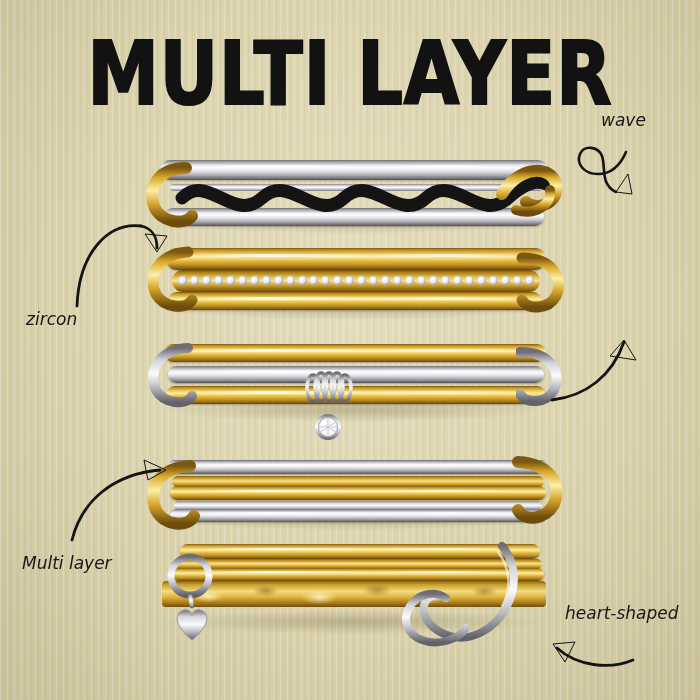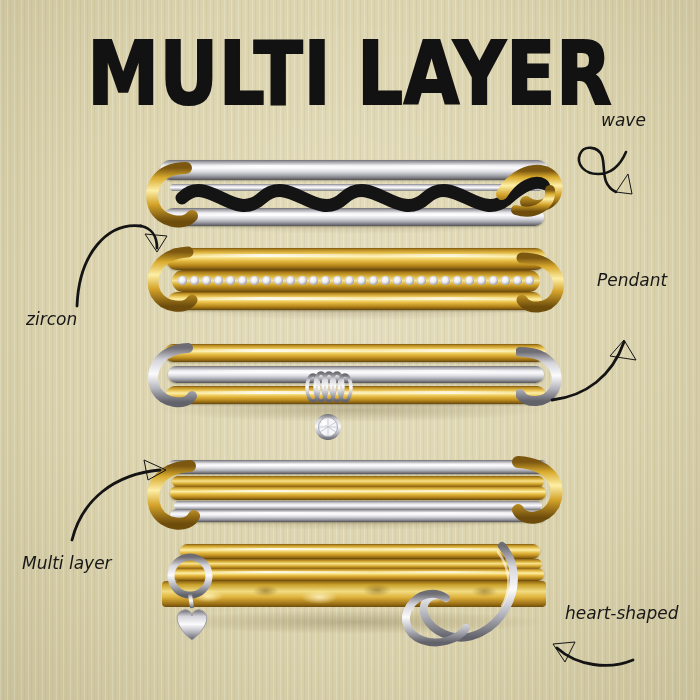--- a/index.html
+++ b/index.html
@@ -334,21 +334,20 @@
     <path d="M 46,52 L 58,34 L 62,54 Z" fill="#141414"></path>
   </svg>
 
   <div class="anno anno-zircon">zircon</div>
   <svg class="arrow" width="130" height="120" style="left:55px;top:196px;">
     <path d="M 22,110 C 24,58 52,26 86,30" stroke="#141414" stroke-width="2.8" fill="none" stroke-linecap="round"></path>
     <path d="M 86,30 C 96,32 102,40 102,52" stroke="#141414" stroke-width="2.8" fill="none" stroke-linecap="round"></path>
     <path d="M 102,56 L 90,38 L 112,40 Z" fill="#141414"></path>
   </svg>
 
-  <div class="anno anno-pendant">Pendant</div>
   <svg class="arrow" width="130" height="110" style="left:544px;top:300px;">
     <path d="M 8,100 C 42,96 68,76 80,42" stroke="#141414" stroke-width="2.8" fill="none" stroke-linecap="round"></path>
     <path d="M 80,40 L 66,56 L 92,60 Z" fill="#141414"></path>
   </svg>
 
   <div class="anno anno-multilayer">Multi layer</div>
   <svg class="arrow" width="160" height="110" style="left:62px;top:448px;">
     <path d="M 10,92 C 20,52 52,26 98,22" stroke="#141414" stroke-width="2.8" fill="none" stroke-linecap="round"></path>
     <path d="M 104,22 L 82,12 L 86,32 Z" fill="#141414"></path>
   </svg>

